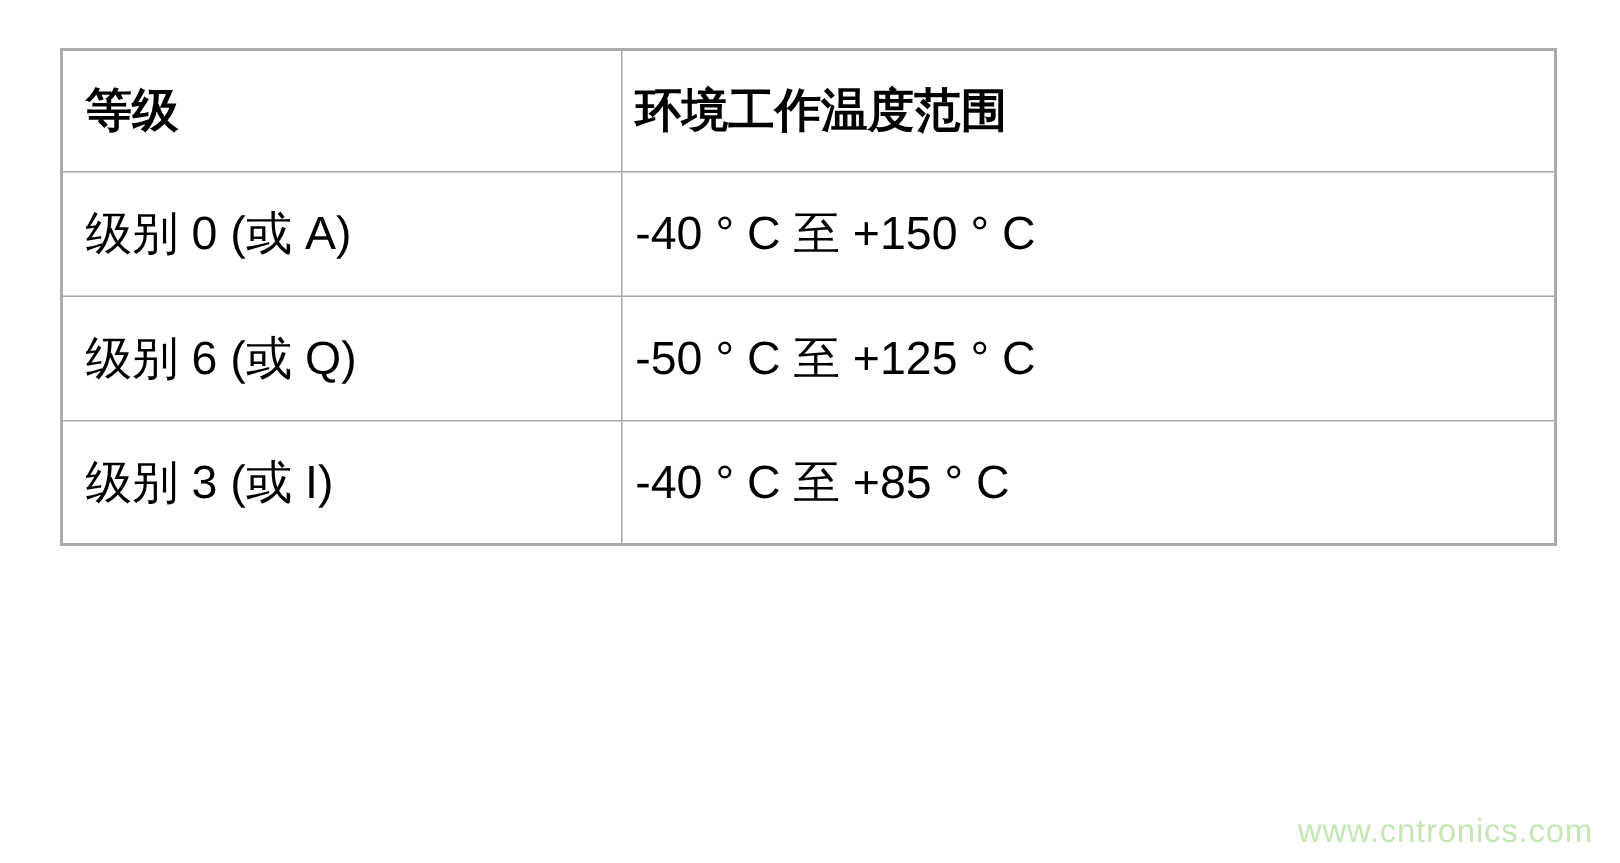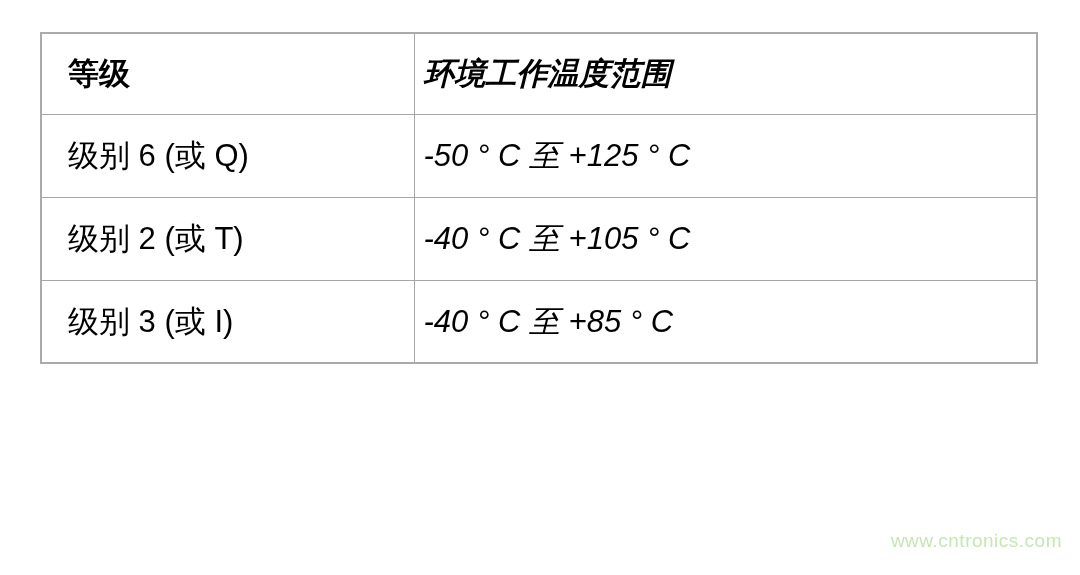--- a/index.html
+++ b/index.html
@@ -45,28 +45,28 @@
   table.spec-table th {
     font-weight: bold;
     text-align: left;
     height: 81px;
   }
   table.spec-table td {
     font-weight: normal;
     text-align: left;
     height: 83px;
   }
-  .cell-grade { padding-left: 26px; padding-right: 6px; }
-  .cell-range { padding-left: 9px;  padding-right: 22px; font-style: italic; }
+  .cell-grade { padding-left: 15px; padding-right: 6px; }
+  .cell-range { padding-left: 9px;  padding-right: 22px; }
   .watermark {
     position: absolute;
     right: 18px;
-    bottom: 23px;
+    bottom: 8px;
     font-family: "Liberation Sans", sans-serif;
-    font-size: 19px;
+    font-size: 22px;
     letter-spacing: 0.5px;
     user-select: none;
   }
 </style>
 </head>
 <body>
 
 <div class="page">
 
   <table class="spec-table">
@@ -75,26 +75,26 @@
       <col class="col-range">
     </colgroup>
     <thead>
       <tr>
         <th class="cell-grade">等级</th>
         <th class="cell-range">环境工作温度范围</th>
       </tr>
     </thead>
     <tbody>
       <tr>
+        <td class="cell-grade">级别 0 (或 A)</td>
+        <td class="cell-range">-40 ° C 至 +150 ° C</td>
+      </tr>
+      <tr>
         <td class="cell-grade">级别 6 (或 Q)</td>
         <td class="cell-range">-50 ° C 至 +125 ° C</td>
-      </tr>
-      <tr>
-        <td class="cell-grade">级别 2 (或 T)</td>
-        <td class="cell-range">-40 ° C 至 +105 ° C</td>
       </tr>
       <tr>
         <td class="cell-grade">级别 3 (或 I)</td>
         <td class="cell-range">-40 ° C 至 +85 ° C</td>
       </tr>
     </tbody>
   </table>
 
   <div class="watermark" style="color: rgb(198, 230, 182);">www.cntronics.com</div>
 

